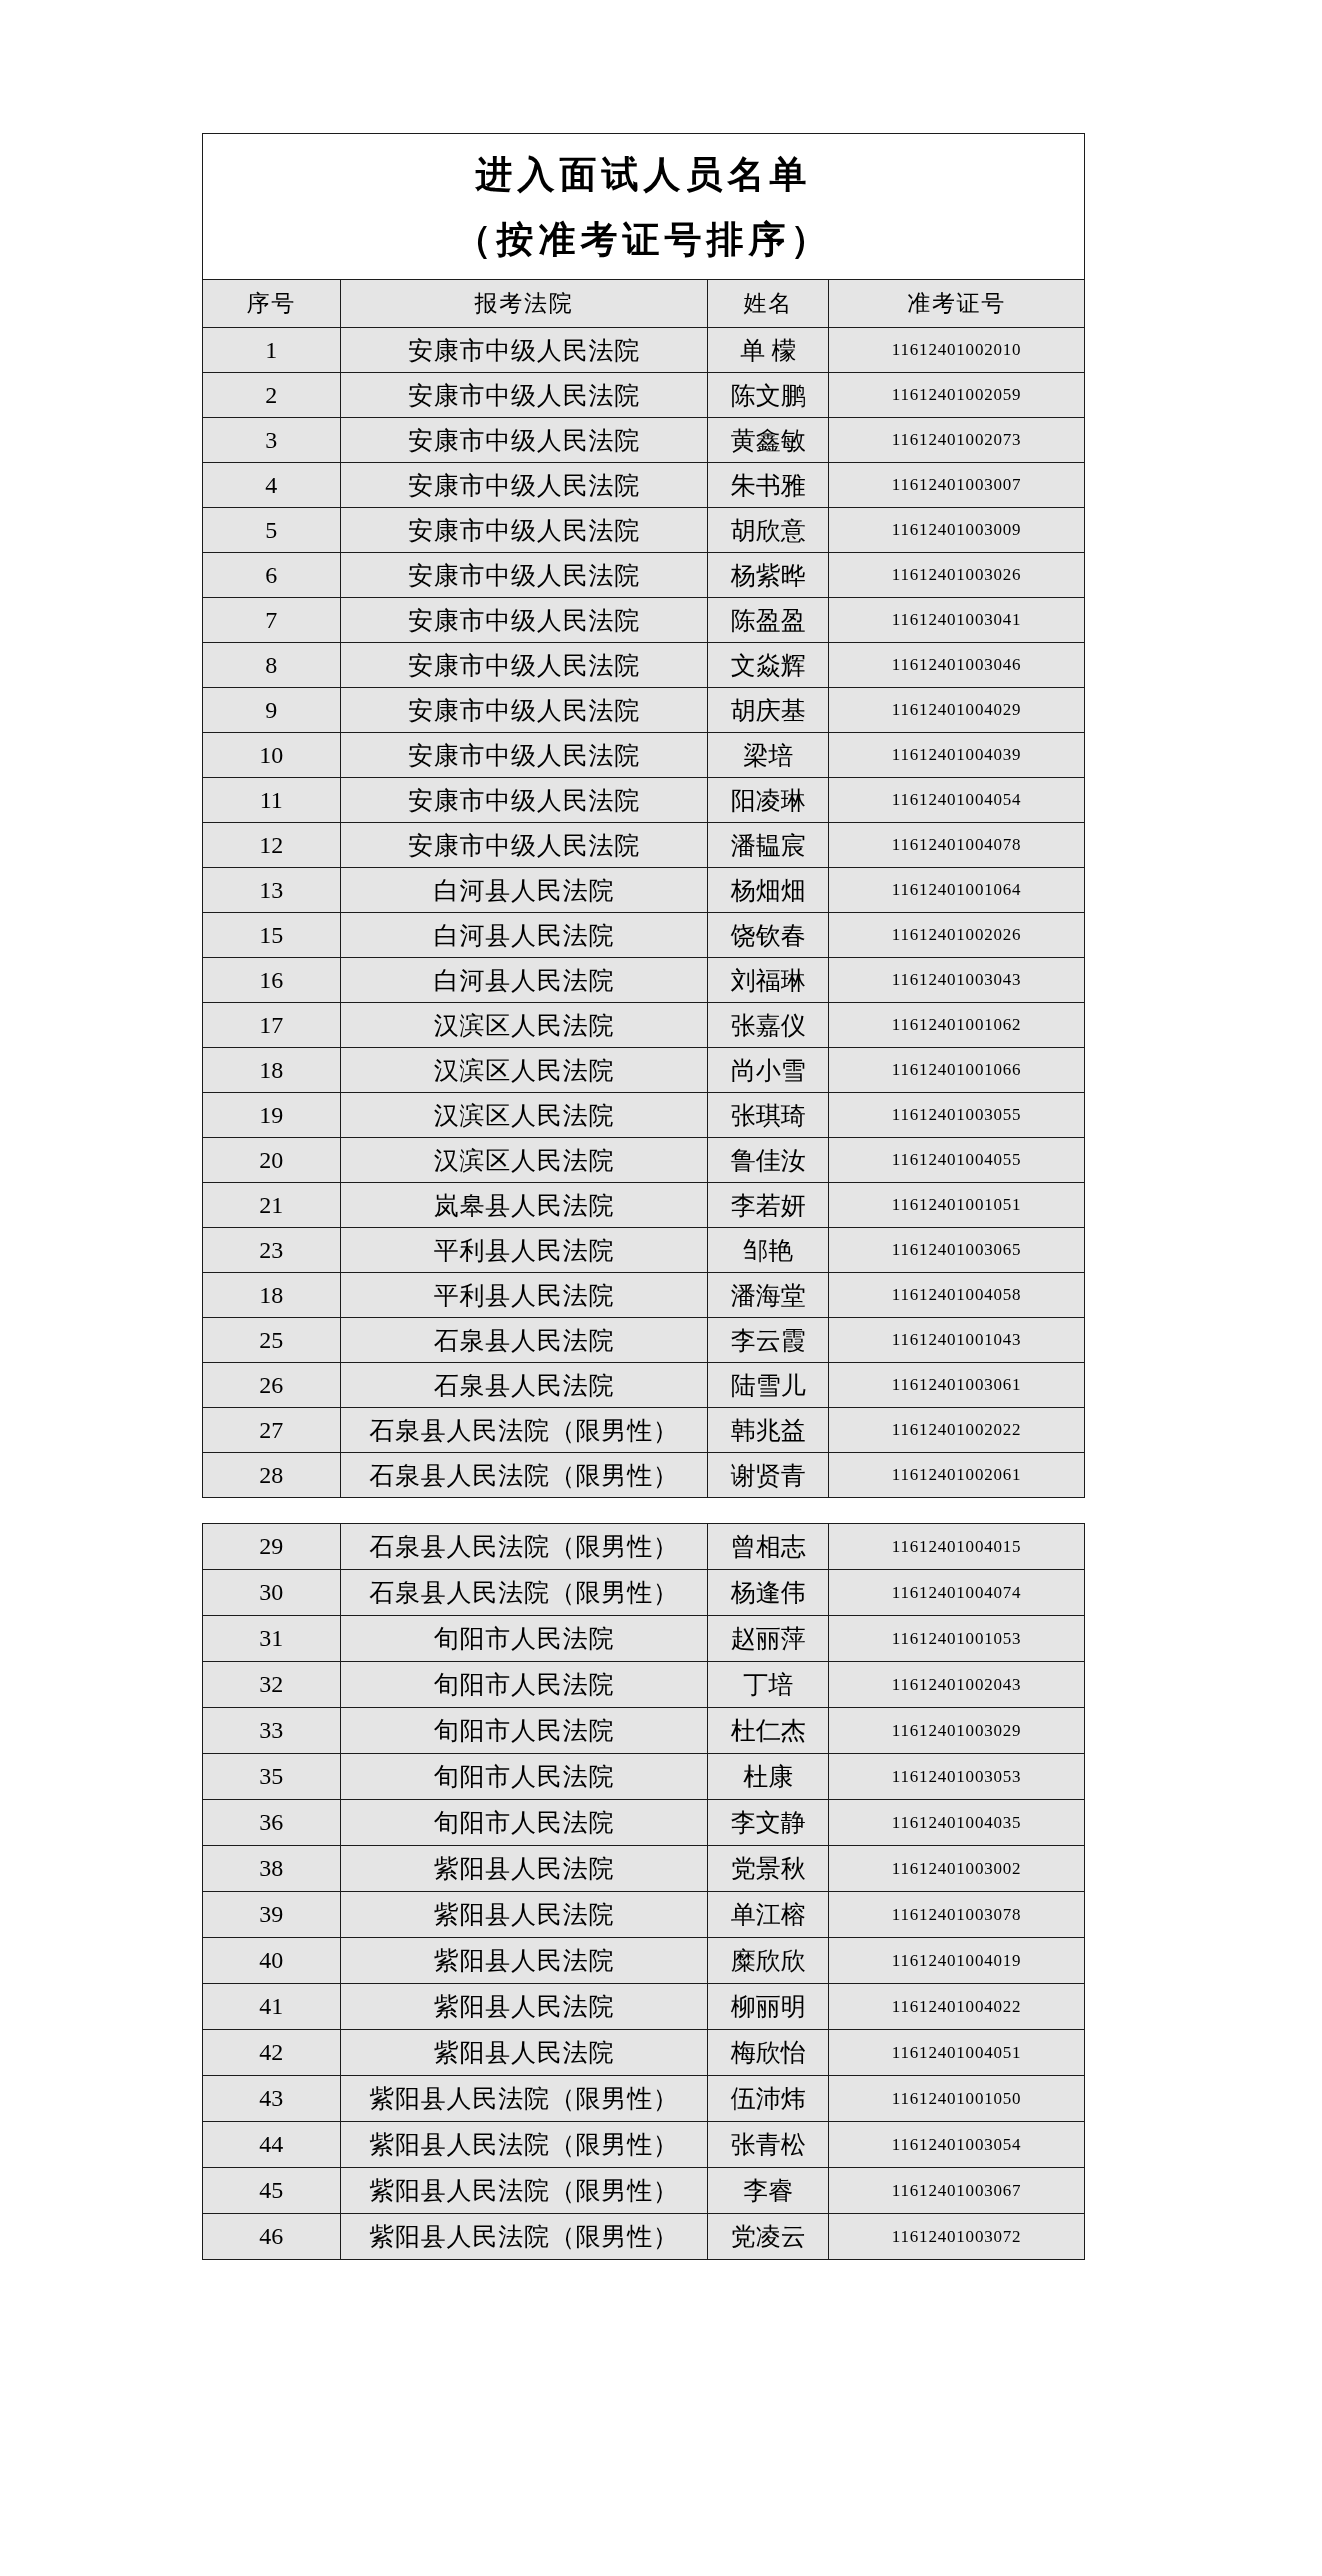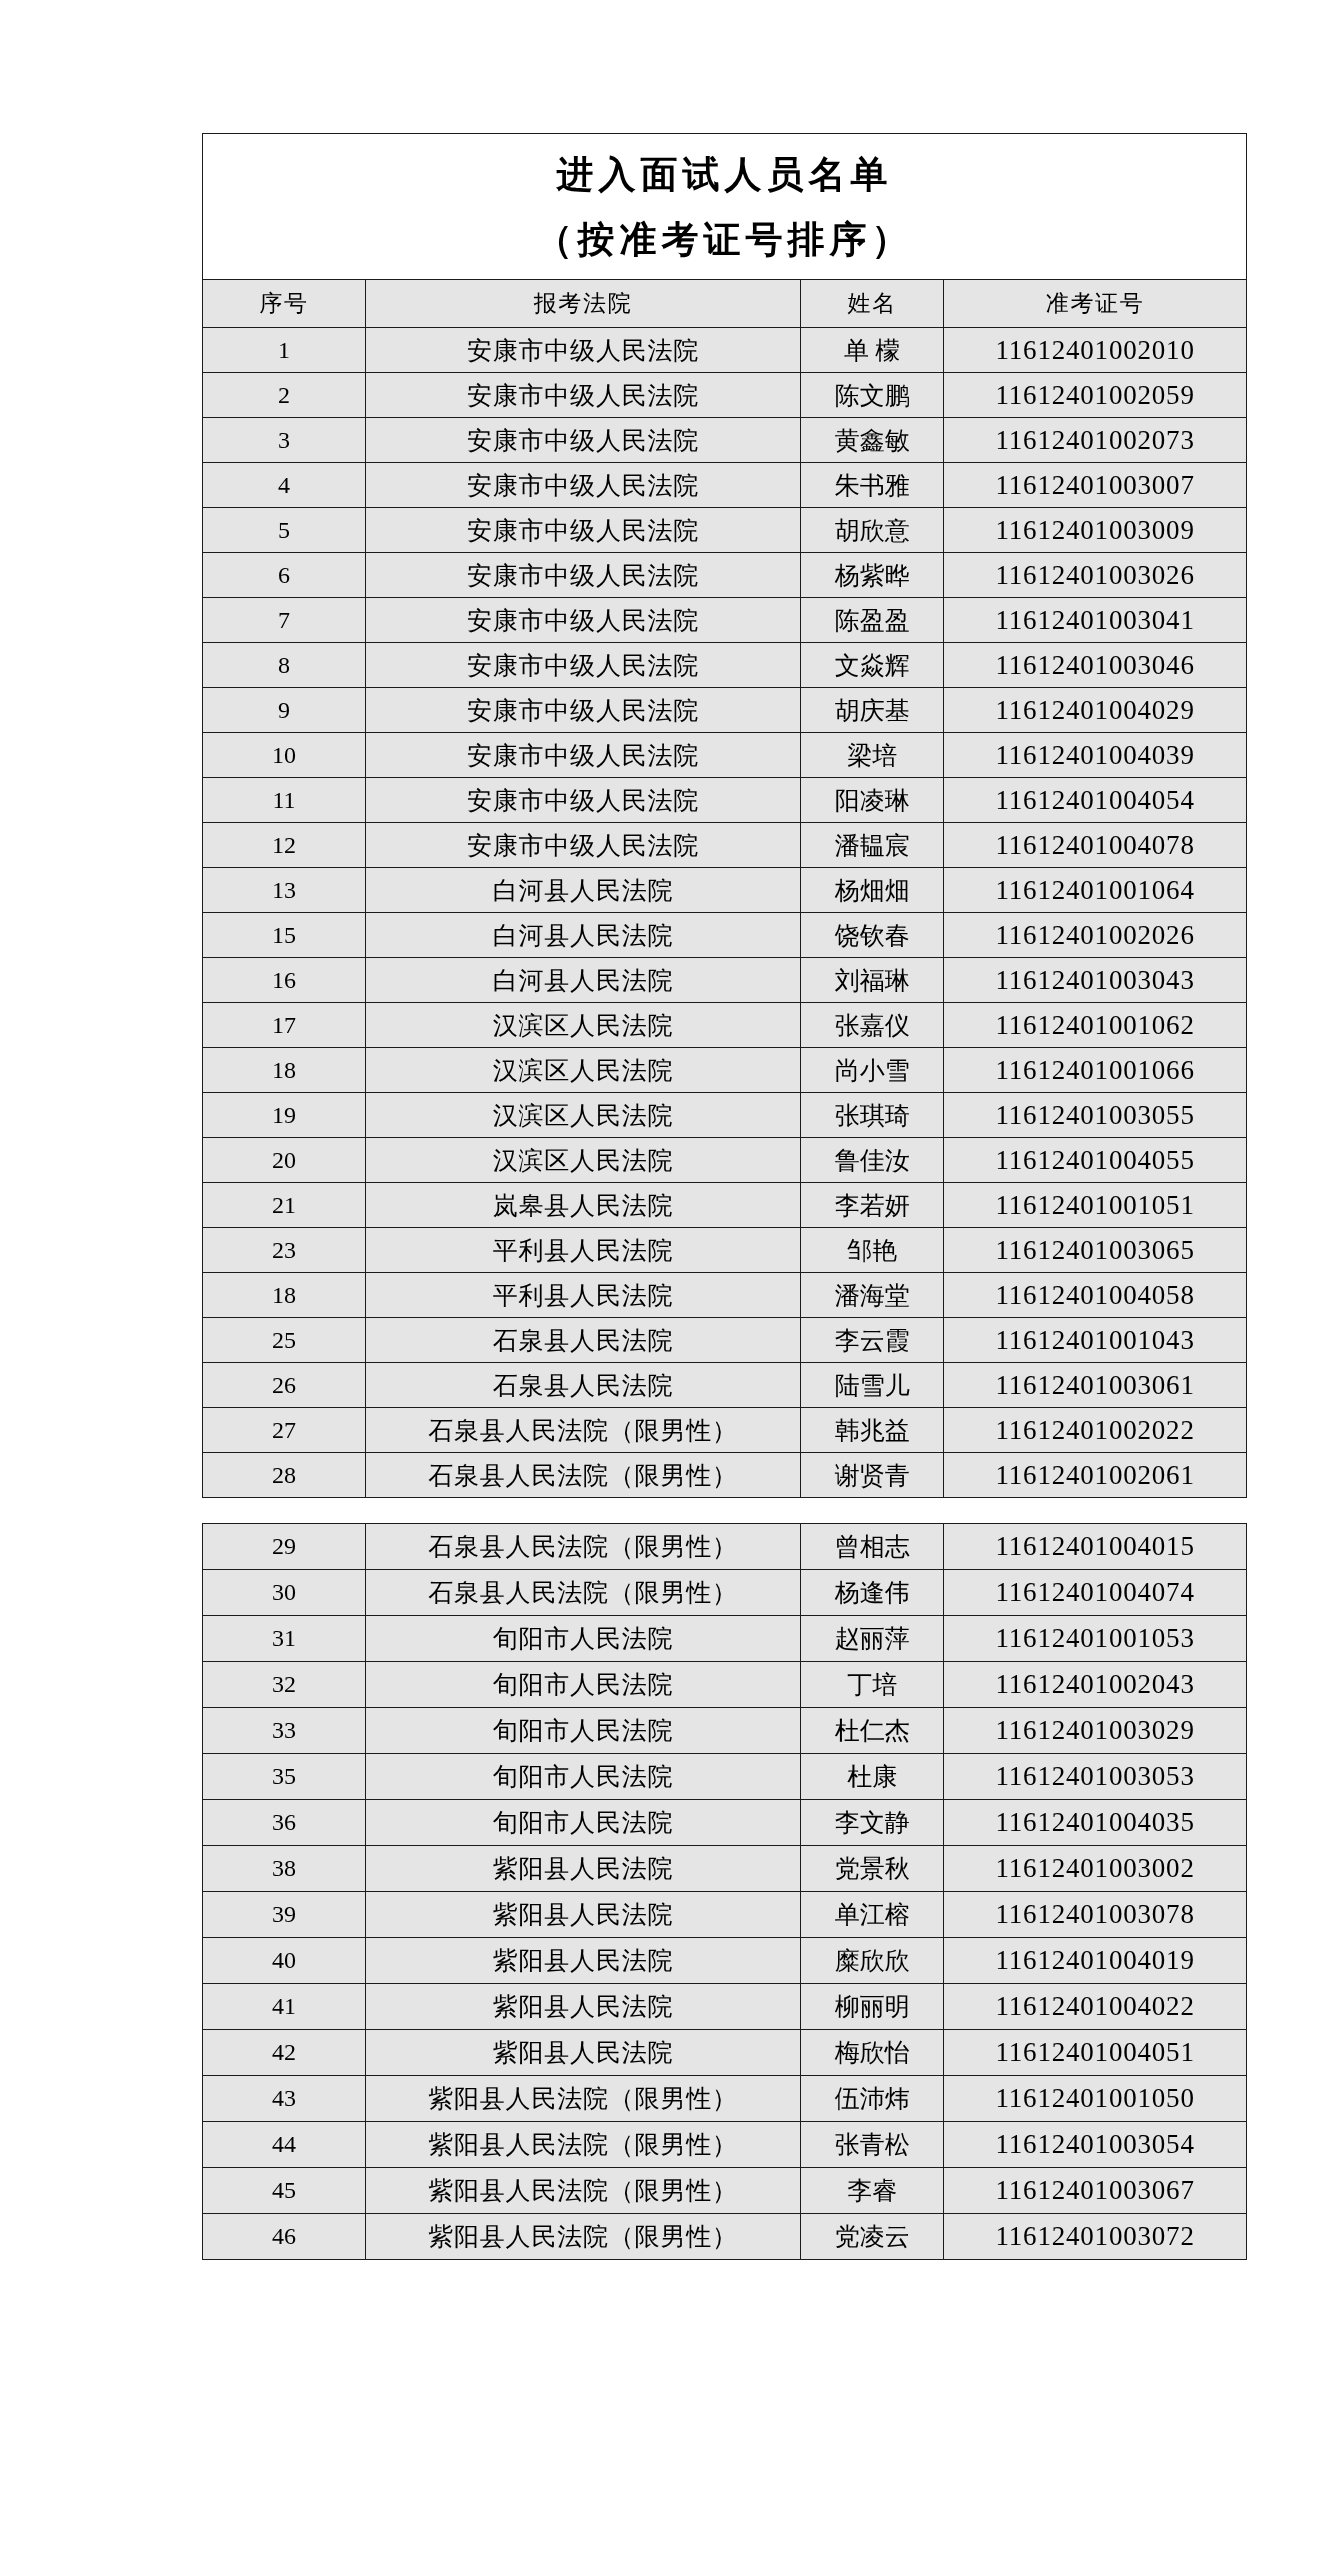--- a/index.html
+++ b/index.html
@@ -6,21 +6,21 @@
   body {
     width: 1322px; height: 2576px;
     background: #ffffff;
     position: relative;
     font-family: "Liberation Serif", "DejaVu Serif", serif;
     color: #000000;
   }
   .doc {
     position: absolute;
     left: 202px; top: 133px;
-    width: 1045px;
+    width: 883px;
   }
   .title-box {
     box-sizing: border-box;
     border: 1.7px solid #1c1c1c;
     border-bottom: 0;
     height: 146px;
     display: flex; flex-direction: column;
     align-items: center; justify-content: center;
     gap: 28px;
     background: #ffffff;
@@ -53,21 +53,21 @@
     height: 48px;
     font-size: 23px;
     font-weight: normal;
     letter-spacing: 1.7px;
     border-bottom: 1.7px solid #1c1c1c;
   }
   .grid td { height: 45px; font-size: 25px; }
   #table2 td { height: 46px; }
   td.c0 { font-size: 24px; }
   td.c1 { letter-spacing: 0.8px; margin-left: 12px; }
-  td.c3 { font-size: 27px; letter-spacing: 0.8px; }
+  td.c3 { font-size: 17px; letter-spacing: 0.8px; }
   .table-gap { height: 25px; background: #ffffff; }
   .col-no     { width: 15.6%; }
   .col-court  { width: 41.7%; }
   .col-name   { width: 13.7%; }
   .col-ticket { width: 29.0%; }
 </style>
 </head>
 <body>
 
 <div class="doc">

